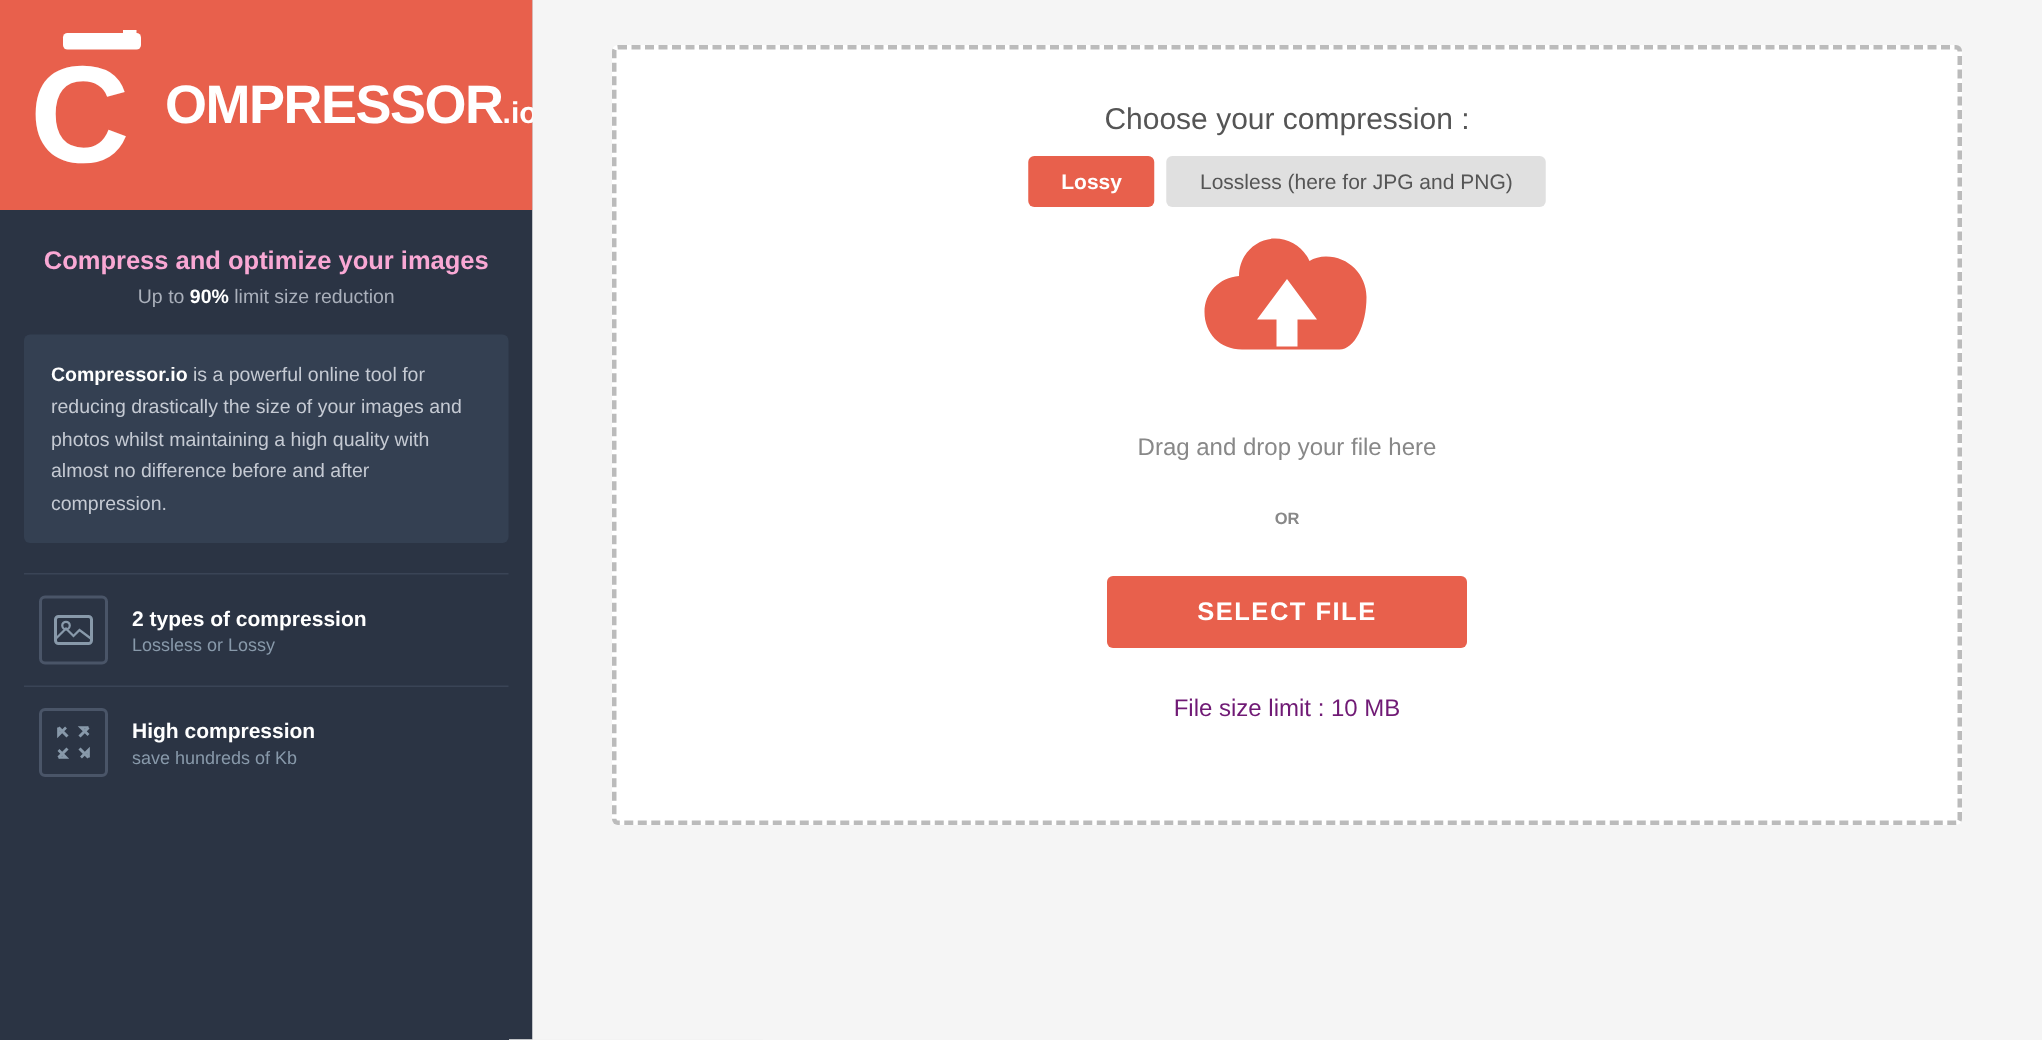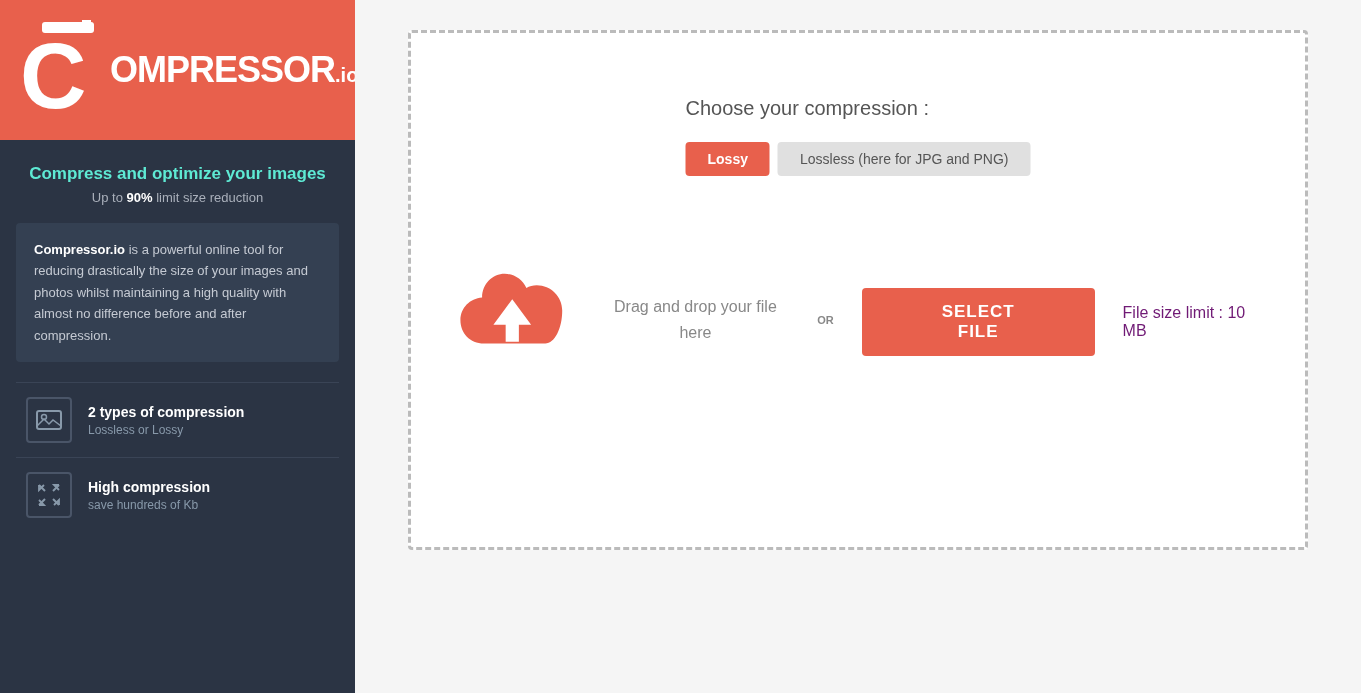--- a/index.html
+++ b/index.html
@@ -33,21 +33,21 @@
       display: flex;
       align-items: center;
     }
 
     .headline-section {
       padding: 24px 24px 18px 24px;
       text-align: center;
     }
 
     .headline-title {
-      color: #5eead4;
+      color: #f9a8d4;
       font-size: 17px;
       font-weight: 700;
       margin-bottom: 6px;
     }
 
     .headline-subtitle {
       color: #aab0bb;
       font-size: 13px;
     }
 
@@ -135,23 +135,22 @@
       position: relative;
     }
 
     .compression-chooser {
       position: absolute;
       top: 36px;
       right: 50%;
       transform: translateX(50%);
       display: flex;
       flex-direction: column;
-      align-items: flex-start;
-      gap: 22px;
-      margin-top: 28px;
+      align-items: center;
+      gap: 12px;
     }
 
     .compression-label {
       font-size: 20px;
       color: #555;
       font-weight: 400;
     }
 
     .compression-buttons {
       display: flex;
@@ -174,21 +173,21 @@
       color: #555;
       border: none;
       padding: 9px 22px;
       border-radius: 4px;
       font-size: 14px;
       cursor: pointer;
     }
 
     .upload-area {
       display: flex;
-      flex-direction: row;
+      flex-direction: column;
       align-items: center;
       gap: 28px;
       margin-top: 60px;
     }
 
     .cloud-upload-icon {
       width: 130px;
       height: 100px;
     }
 

